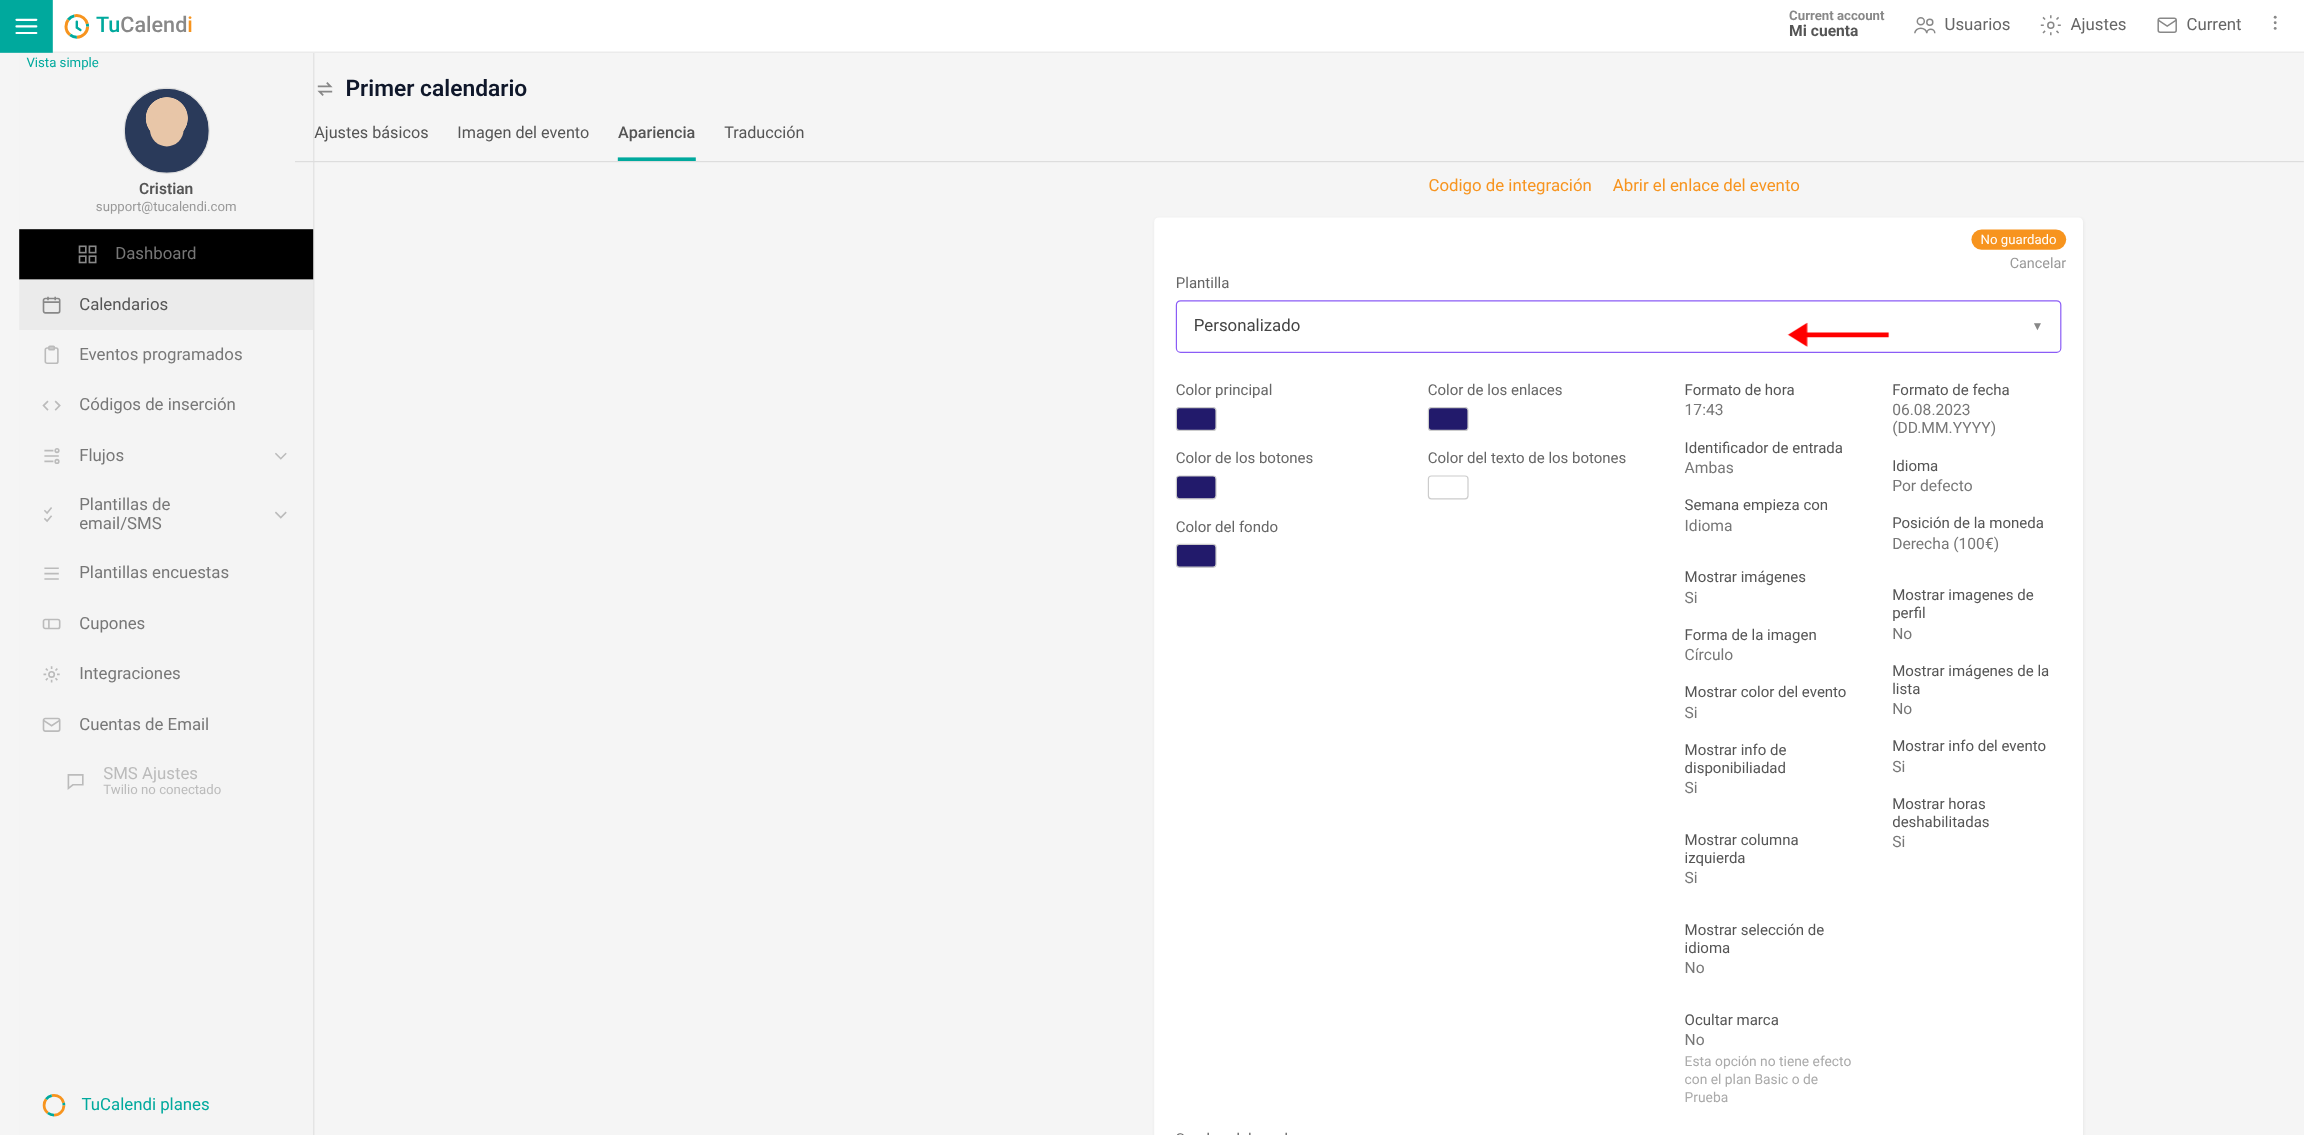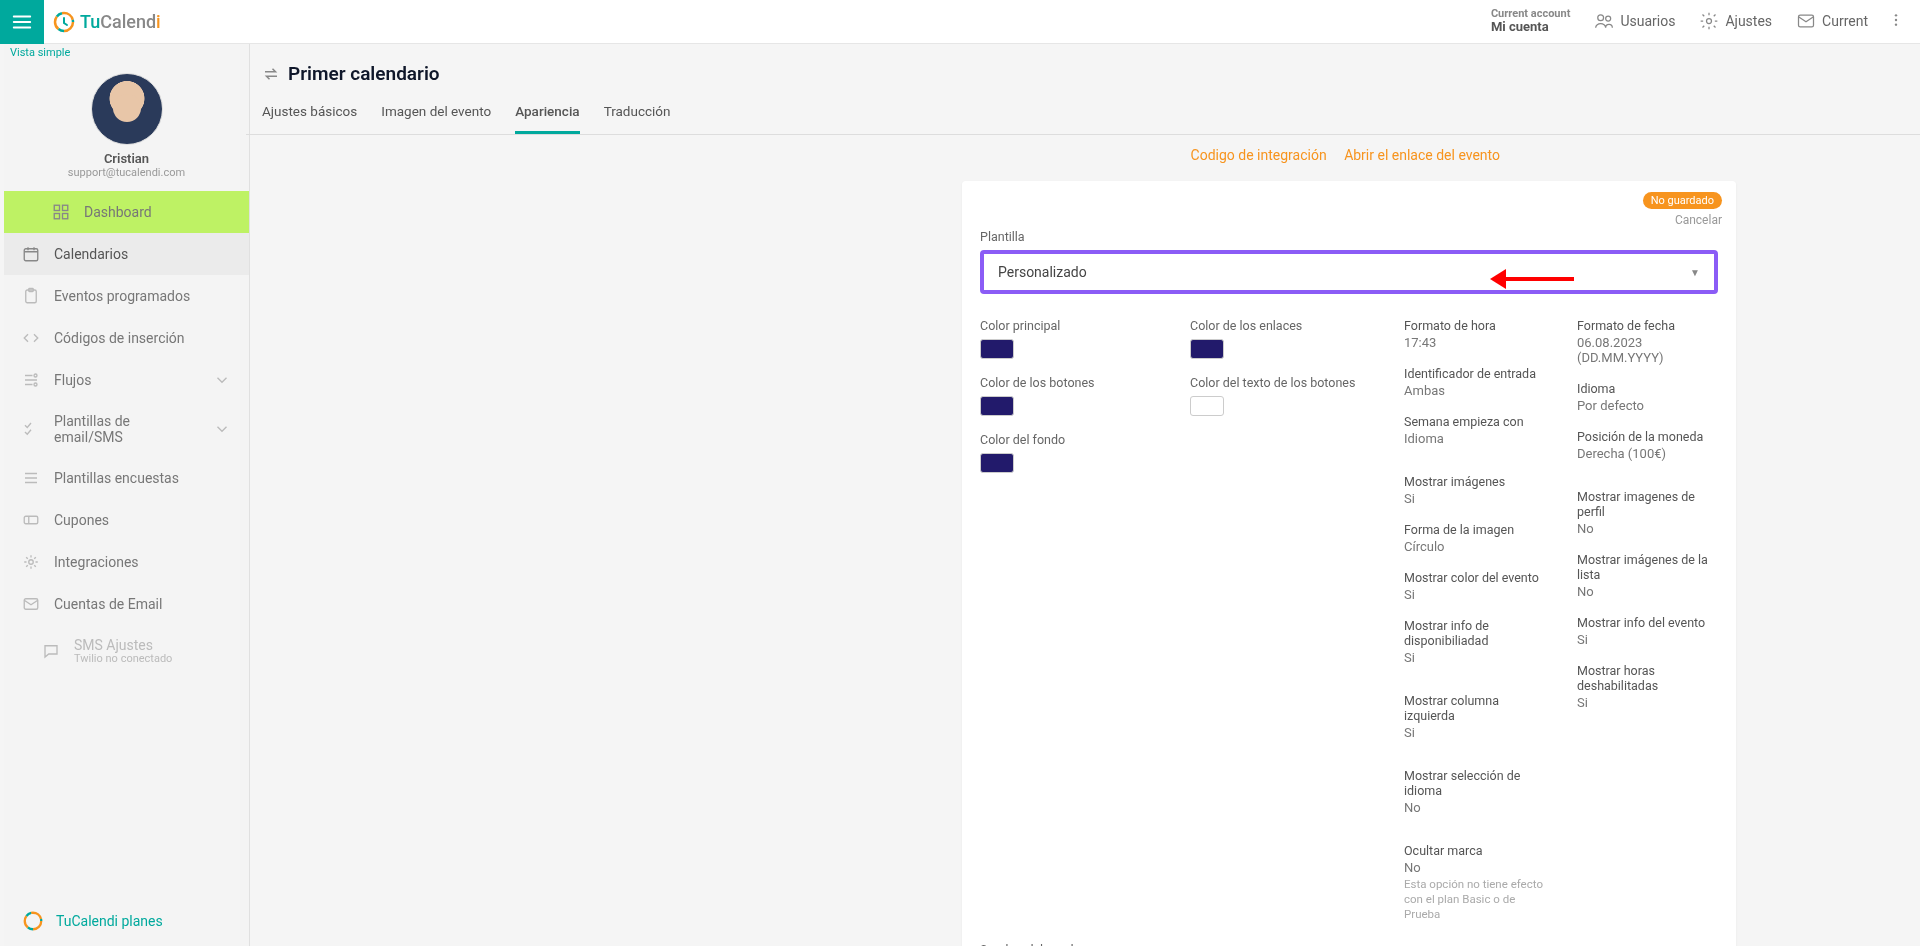--- a/index.html
+++ b/index.html
@@ -17,31 +17,31 @@
 .logo-text .t3 { color: #f7941e; }
 .topbar-right { margin-left: auto; display: flex; align-items: center; padding-right: 8px; }
 .account-block { text-align: left; padding: 0 12px; line-height: 1.1; font-weight: bold; }
 .account-block .lbl { font-size: 11px; color: #888; }
 .account-block .val { font-size: 13px; color: #555; }
 .top-link { display: flex; align-items: center; gap: 6px; padding: 0 12px; color: #666; cursor: pointer; font-size: 14px; }
 .top-link svg { width: 20px; height: 20px; stroke: #888; fill: none; stroke-width: 1.5; }
 .dots { padding: 0 8px; cursor: pointer; }
 
 
-.sidebar { position: absolute; left: 4px; top: 44px; width: 246px; bottom: 0; background: #f4f4f4; border-right: 1px solid #e0e0e0; display: flex; flex-direction: column; }
+.sidebar { position: absolute; left: 16px; top: 44px; width: 246px; bottom: 0; background: #f4f4f4; border-right: 1px solid #e0e0e0; display: flex; flex-direction: column; }
 .vista-simple { font-size: 11px; color: #00a99d; padding: 2px 6px; }
 .profile { text-align: center; padding: 12px 0 8px; }
 .avatar { width: 72px; height: 72px; border-radius: 50%; background: radial-gradient(circle at 50% 35%, #e8c6a8 0 30%, #2a3a5a 31% 100%); margin: 0 auto 6px; border: 1px solid #ddd; position: relative; overflow: hidden; }
 .avatar::after { content: ""; position: absolute; left: 50%; top: 28%; width: 28px; height: 28px; background: #e8c6a8; border-radius: 50%; transform: translateX(-50%); }
 .profile .name { font-weight: 600; color: #555; font-size: 13px; }
 .profile .email { font-size: 11px; color: #999; }
 .nav { margin-top: 4px; }
 .nav-item { display: flex; align-items: center; gap: 14px; padding: 12px 18px; color: #777; cursor: pointer; font-size: 14px; position: relative; }
 .nav-item.active { background: #ebebeb; color: #555; }
-.nav-item.white { background: #bef264; padding-left: 48px; }
+.nav-item.white { background: #000000; padding-left: 48px; }
 .nav-item svg { width: 18px; height: 18px; stroke: #bbb; fill: none; stroke-width: 1.8; flex-shrink: 0; }
 .nav-item.active svg, .nav-item.white svg { stroke: #888; }
 .nav-item .chev { margin-left: auto; }
 .nav-item.disabled { color: #bbb; margin-left: 20px; }
 .nav-item .sub { font-size: 11px; color: #bbb; display: block; line-height: 1; }
 .sidebar-bottom { margin-top: auto; padding: 14px 18px; display: flex; align-items: center; gap: 12px; }
 .sidebar-bottom .planes { color: #00a99d; font-size: 14px; }
 
 
 .main { position: absolute; left: 246px; top: 44px; right: 0; bottom: 0; overflow: auto; }
@@ -55,21 +55,21 @@
 .top-actions a { color: #f7941e; font-size: 14px; margin-left: 14px; cursor: pointer; }
 
 
 .card { background: #fff; width: 774px; margin: 0 0 40px 716px; border-radius: 4px; box-shadow: 0 1px 3px rgba(0,0,0,0.05); position: relative; padding: 12px 0 16px; }
 .card .top-badges { position: absolute; right: 14px; top: 10px; text-align: right; }
 .badge { display: inline-block; background: #f7941e; color: #fff; font-size: 11px; padding: 2px 8px; border-radius: 10px; }
 .cancel-link { font-size: 12px; color: #999; display: block; margin-top: 4px; }
 
 .section-label { font-size: 12.5px; color: #666; padding: 36px 18px 6px; }
 .select-wrap { margin: 0 18px; position: relative; }
-.select { width: 100%; height: 44px; border: 4px solid #8b5cf6; border-radius: 4px; padding: 0 14px; font-size: 14px; color: #444; background: #fff; display: flex; align-items: center; cursor: pointer; }
+.select { width: 100%; height: 44px; border: 1px solid #8b5cf6; border-radius: 4px; padding: 0 14px; font-size: 14px; color: #444; background: #fff; display: flex; align-items: center; cursor: pointer; }
 .select .caret { margin-left: auto; font-size: 10px; color: #888; }
 
 .arrow-annotation { position: absolute; left: 1488px; top: 265px; display: flex; align-items: center; pointer-events: none; }
 .arrow-annotation svg { width: 86px; height: 28px; }
 
 .form-grid { display: flex; padding: 24px 18px 0; gap: 30px; }
 .colA { width: 180px; }
 .colB { width: 180px; }
 .colC { flex: 1; display: flex; gap: 32px; padding-left: 4px; }
 .colC1, .colC2 { flex: 1; }

